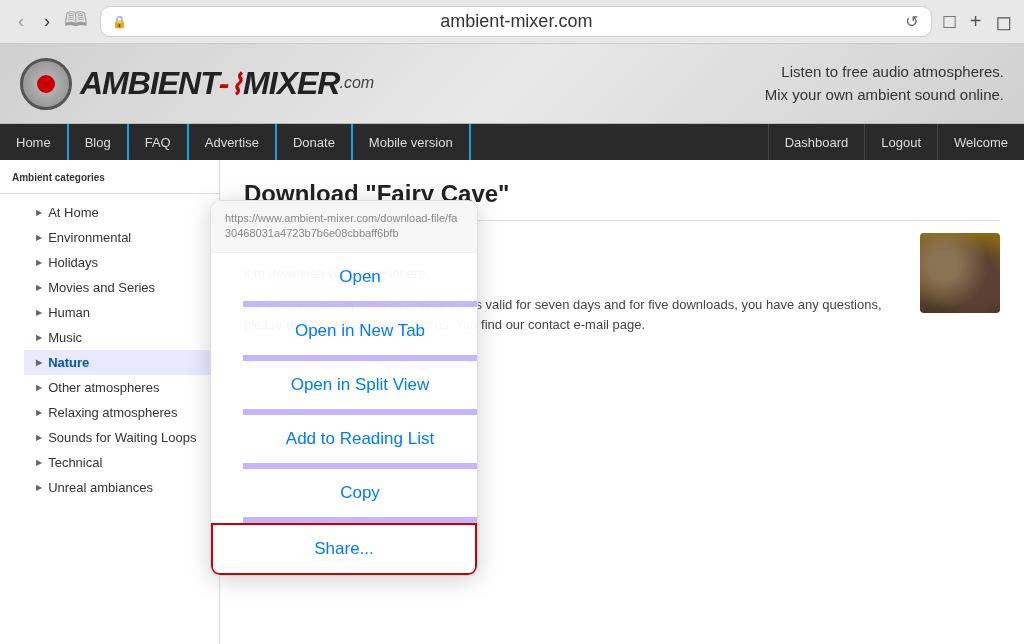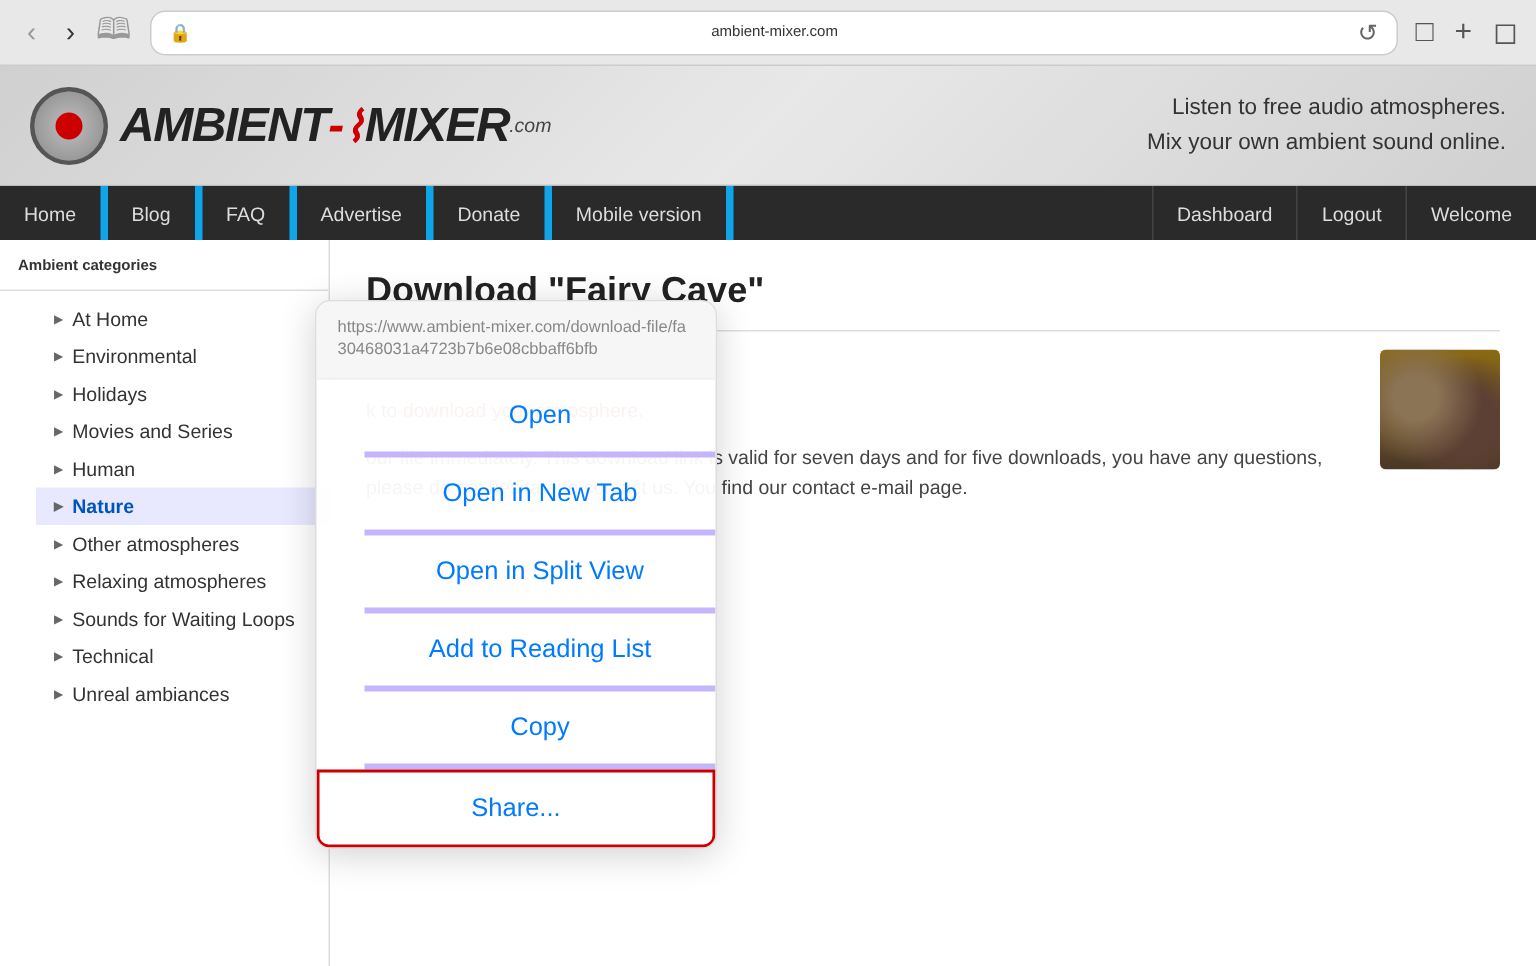--- a/index.html
+++ b/index.html
@@ -40,21 +40,21 @@
       flex: 1;
       display: flex;
       align-items: center;
       background: white;
       border: 1px solid #ccc;
       border-radius: 10px;
       padding: 4px 12px;
       gap: 8px;
     }
     .lock-icon { font-size: 12px; color: #666; }
-    .address-text { flex: 1; text-align: center; font-size: 10px; color: #333; }
+    .address-text { flex: 1; text-align: center; font-size: 18px; color: #333; }
     .reload-btn {
       background: none;
       border: none;
       font-size: 16px;
       color: #666;
       cursor: pointer;
     }
     .browser-actions {
       display: flex;
       gap: 14px;
@@ -116,21 +116,21 @@
       letter-spacing: -1px;
       font-style: italic;
     }
     .logo-waveform {
       color: #cc0000;
       font-size: 32px;
       font-weight: 900;
       font-style: italic;
     }
     .logo-com {
-      font-size: 13px;
+      font-size: 16px;
       color: #444;
       vertical-align: super;
       font-style: italic;
     }
     .header-tagline {
       text-align: right;
       font-size: 15px;
       color: #333;
       line-height: 1.5;
     }
@@ -143,21 +143,21 @@
       height: 36px;
     }
     .nav-item {
       color: #ddd;
       font-size: 13px;
       padding: 0 16px;
       height: 36px;
       display: flex;
       align-items: center;
       cursor: pointer;
-      border-right: 5px solid #0ea5e9;
+      border-right: 2px solid #0ea5e9;
     }
     .nav-spacer { flex: 1; }
     .nav-item.right { border-right: none; border-left: 1px solid #444; }
 
     
     .main-layout {
       display: flex;
       height: calc(600px - 80px - 36px);
       position: relative;
     }
@@ -264,21 +264,21 @@
       border-bottom: 1px solid #eee;
       word-break: break-all;
       line-height: 1.4;
     }
     .context-menu-item {
       padding: 14px 16px;
       text-align: center;
       font-size: 17px;
       color: #007AFF;
       cursor: pointer;
-      border-bottom: 4px solid #c4b5fd;
+      border-bottom: 6px solid #c4b5fd;
       margin-left: 32px;
     }
     .context-menu-item:last-child { border-bottom: none; }
     .context-menu-item.share-item {
       border: 2.5px solid #cc0000;
       border-radius: 0 0 8px 8px;
       margin: 0;
     }
   </style>
 </head>
@@ -332,20 +332,21 @@
 
   <div class="main-layout">
 
     <div class="sidebar">
       <div class="sidebar-title">Ambient categories</div>
       <div class="sidebar-item">At Home</div>
       <div class="sidebar-item">Environmental</div>
       <div class="sidebar-item">Holidays</div>
       <div class="sidebar-item">Movies and Series</div>
       <div class="sidebar-item">Human</div>
+      <div class="sidebar-item">Music</div>
       <div class="sidebar-item active">Nature</div>
       <div class="sidebar-item">Other atmospheres</div>
       <div class="sidebar-item">Relaxing atmospheres</div>
       <div class="sidebar-item">Sounds for Waiting Loops</div>
       <div class="sidebar-item">Technical</div>
       <div class="sidebar-item">Unreal ambiances</div>
     </div>
 
     <div class="content-area">
       <h1 class="page-title">Download "Fairy Cave"</h1>

